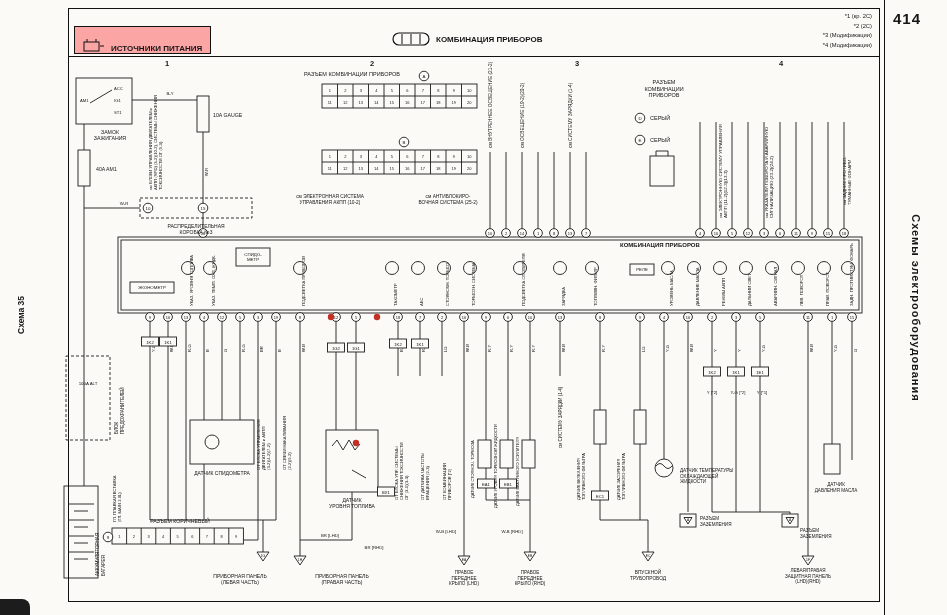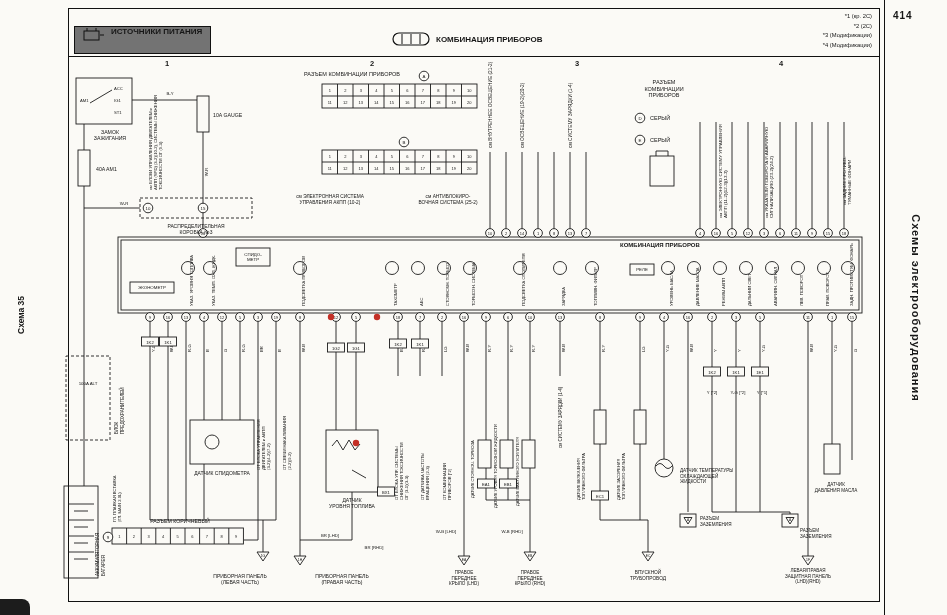--- a/index.html
+++ b/index.html
@@ -1,24 +1,24 @@
 <!DOCTYPE html>
 <html><head>
 <meta charset="utf-8">
 <style>
   html,body{margin:0;padding:0;background:#ffffff;}
   .page{position:relative;width:947px;height:615px;background:#fbfaf6;font-family:"Liberation Sans",sans-serif;color:#161616;overflow:hidden;}
   .frame{position:absolute;left:68px;top:8px;width:810px;height:592px;border:1.6px solid #111;}
   .hdr-rule{position:absolute;left:68px;top:56px;width:811px;height:0;border-top:1px solid #111;}
-  .hdr-box{position:absolute;left:74px;top:26px;height:26px;display:flex;align-items:flex-start;gap:6px;border:1px solid #111;padding:0 8px;background:#737373;font-size:8px;font-weight:bold;white-space:nowrap;}
+  .hdr-box{position:absolute;left:74px;top:26px;height:26px;display:flex;align-items:flex-end;gap:6px;border:1px solid #111;padding:0 8px;background:#fca5a5;font-size:8px;font-weight:bold;white-space:nowrap;}
   .hdr-mid{position:absolute;left:392px;top:28px;height:22px;display:flex;align-items:center;gap:6px;font-size:8px;font-weight:bold;white-space:nowrap;}
   .colnum{position:absolute;top:59px;font-size:7.5px;font-weight:bold;}
   .notes{position:absolute;left:770px;top:12px;width:102px;text-align:right;font-size:5.8px;line-height:1.65;}
   .edge-line{position:absolute;left:884px;top:0;width:0;height:615px;border-left:1.6px solid #111;}
-  .pageno{position:absolute;left:893px;top:10px;width:48px;font-size:10px;font-weight:bold;letter-spacing:1px;}
+  .pageno{position:absolute;left:893px;top:10px;width:48px;font-size:15px;font-weight:bold;letter-spacing:1px;}
   .vtitle-wrap{position:absolute;left:884px;top:0;width:63px;height:615px;display:flex;align-items:center;justify-content:center;}
   .vtitle-wrap span{transform:rotate(90deg);white-space:nowrap;font-size:11px;font-weight:bold;letter-spacing:1px;}
   .ltitle-wrap{position:absolute;left:0;top:260px;width:42px;height:110px;display:flex;align-items:center;justify-content:center;}
   .ltitle-wrap span{transform:rotate(-90deg);white-space:nowrap;font-size:8.5px;font-weight:bold;}
   .corner-smudge{position:absolute;left:0;top:599px;width:30px;height:16px;background:#1c1c1c;border-radius:0 8px 0 0;}
   svg#diagram{position:absolute;left:0;top:0;}
   svg#diagram text{font-family:"Liberation Sans",sans-serif;fill:#161616;}
   .w{stroke:#1b1b1b;stroke-width:.9;fill:none;}
   .bx{stroke:#1b1b1b;stroke-width:.9;}
   .dash{stroke-dasharray:3 2;}

